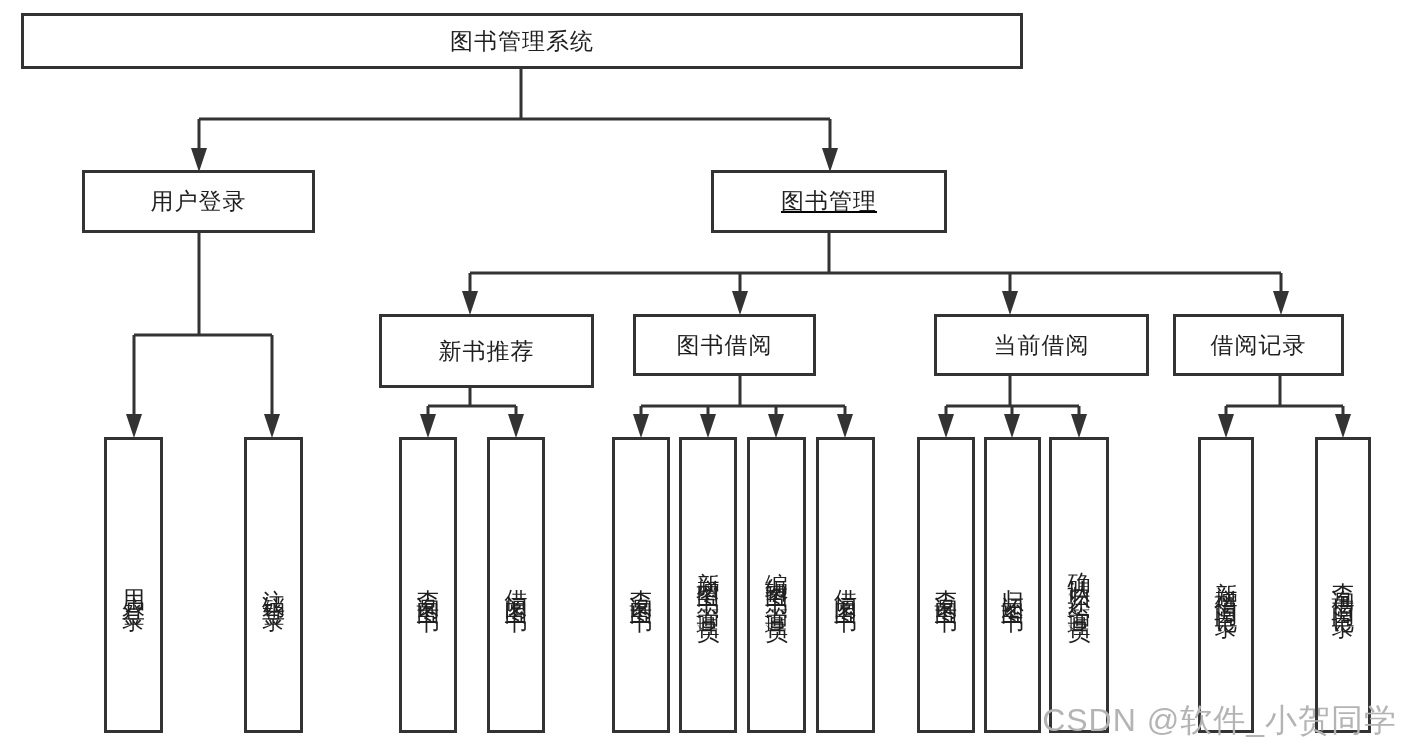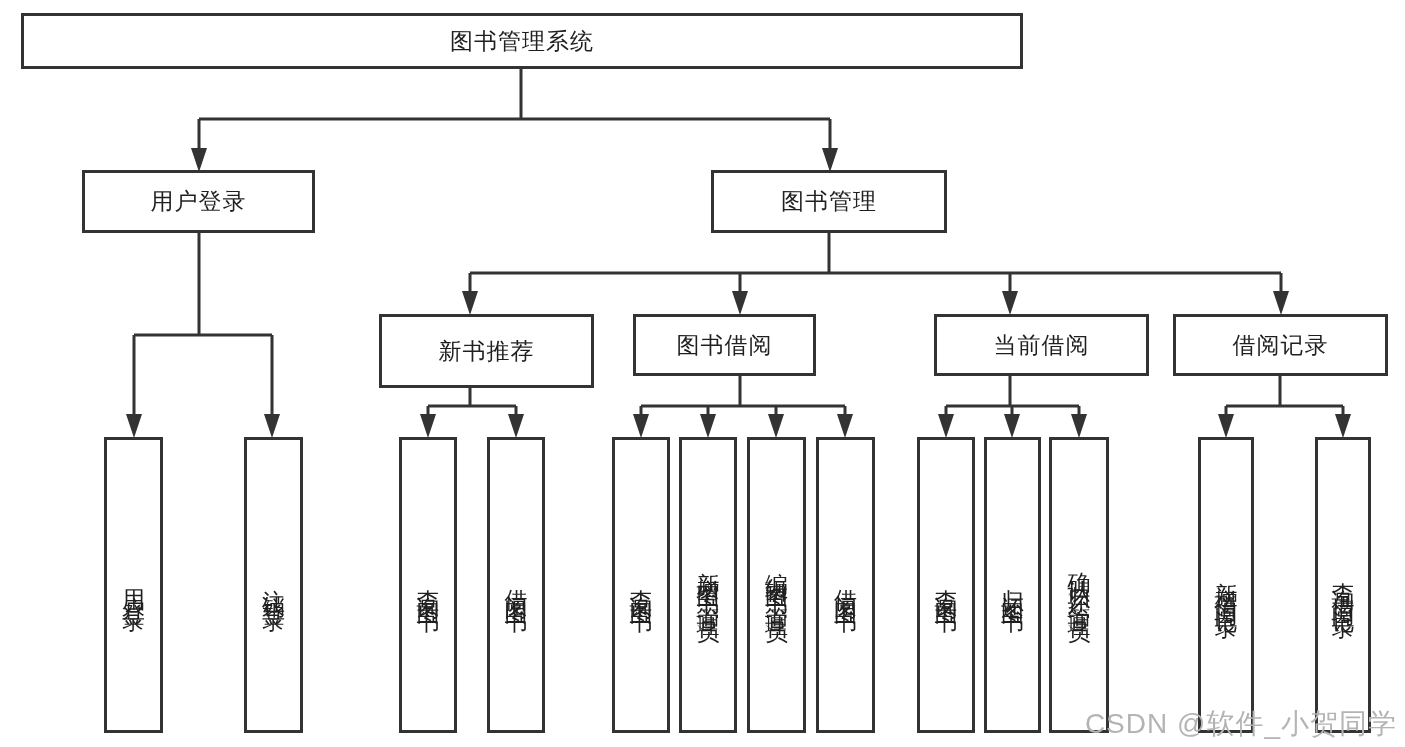--- a/index.html
+++ b/index.html
@@ -46,21 +46,21 @@
     text-orientation: mixed;
     font-size: 23px;
     letter-spacing: 7px;
     color: #1f1f1f;
     line-height: 1;
   }
   .watermark {
     position: absolute;
     right: 8px;
     bottom: 4px;
-    font-size: 28px;
+    font-size: 32px;
     color: #b4b4b4;
     letter-spacing: 1px;
     white-space: nowrap;
   }
 </style>
 </head>
 <body>
 
 <div class="canvas">
 
@@ -111,34 +111,34 @@
     </g>
   </svg>
 
   <div class="box" style="left:21px; top:13px; width:1002px; height:56px;">
     <span class="hlabel">图书管理系统</span>
   </div>
 
   <div class="box" style="left:82px; top:170px; width:233px; height:63px;">
     <span class="hlabel">用户登录</span>
   </div>
-  <div class="box" style="left:711px; top:170px; width:236px; height:63px;">
+  <div class="box" style="left:711px; top:170px; width:236px; height:63px;text-decoration:underline;">
     <span class="hlabel">图书管理</span>
   </div>
 
   <div class="box" style="left:363px; top:314px; width:215px; height:74px;margin-left:16px;">
     <span class="hlabel">新书推荐</span>
   </div>
   <div class="box" style="left:633px; top:314px; width:183px; height:62px;">
     <span class="hlabel">图书借阅</span>
   </div>
   <div class="box" style="left:903px; top:314px; width:215px; height:62px;margin-left:31px;">
     <span class="hlabel">当前借阅</span>
   </div>
-  <div class="box" style="left:1173px; top:314px; width:215px; height:62px;">
+  <div class="box" style="left:1173px; top:314px; width:171px; height:62px;">
     <span class="hlabel">借阅记录</span>
   </div>
 
   <div class="box leaf" style="left:104px; width:59px;">
     <span class="vlabel">用户登录</span>
   </div>
   <div class="box leaf" style="left:244px; width:59px;">
     <span class="vlabel">注销登录</span>
   </div>
 

